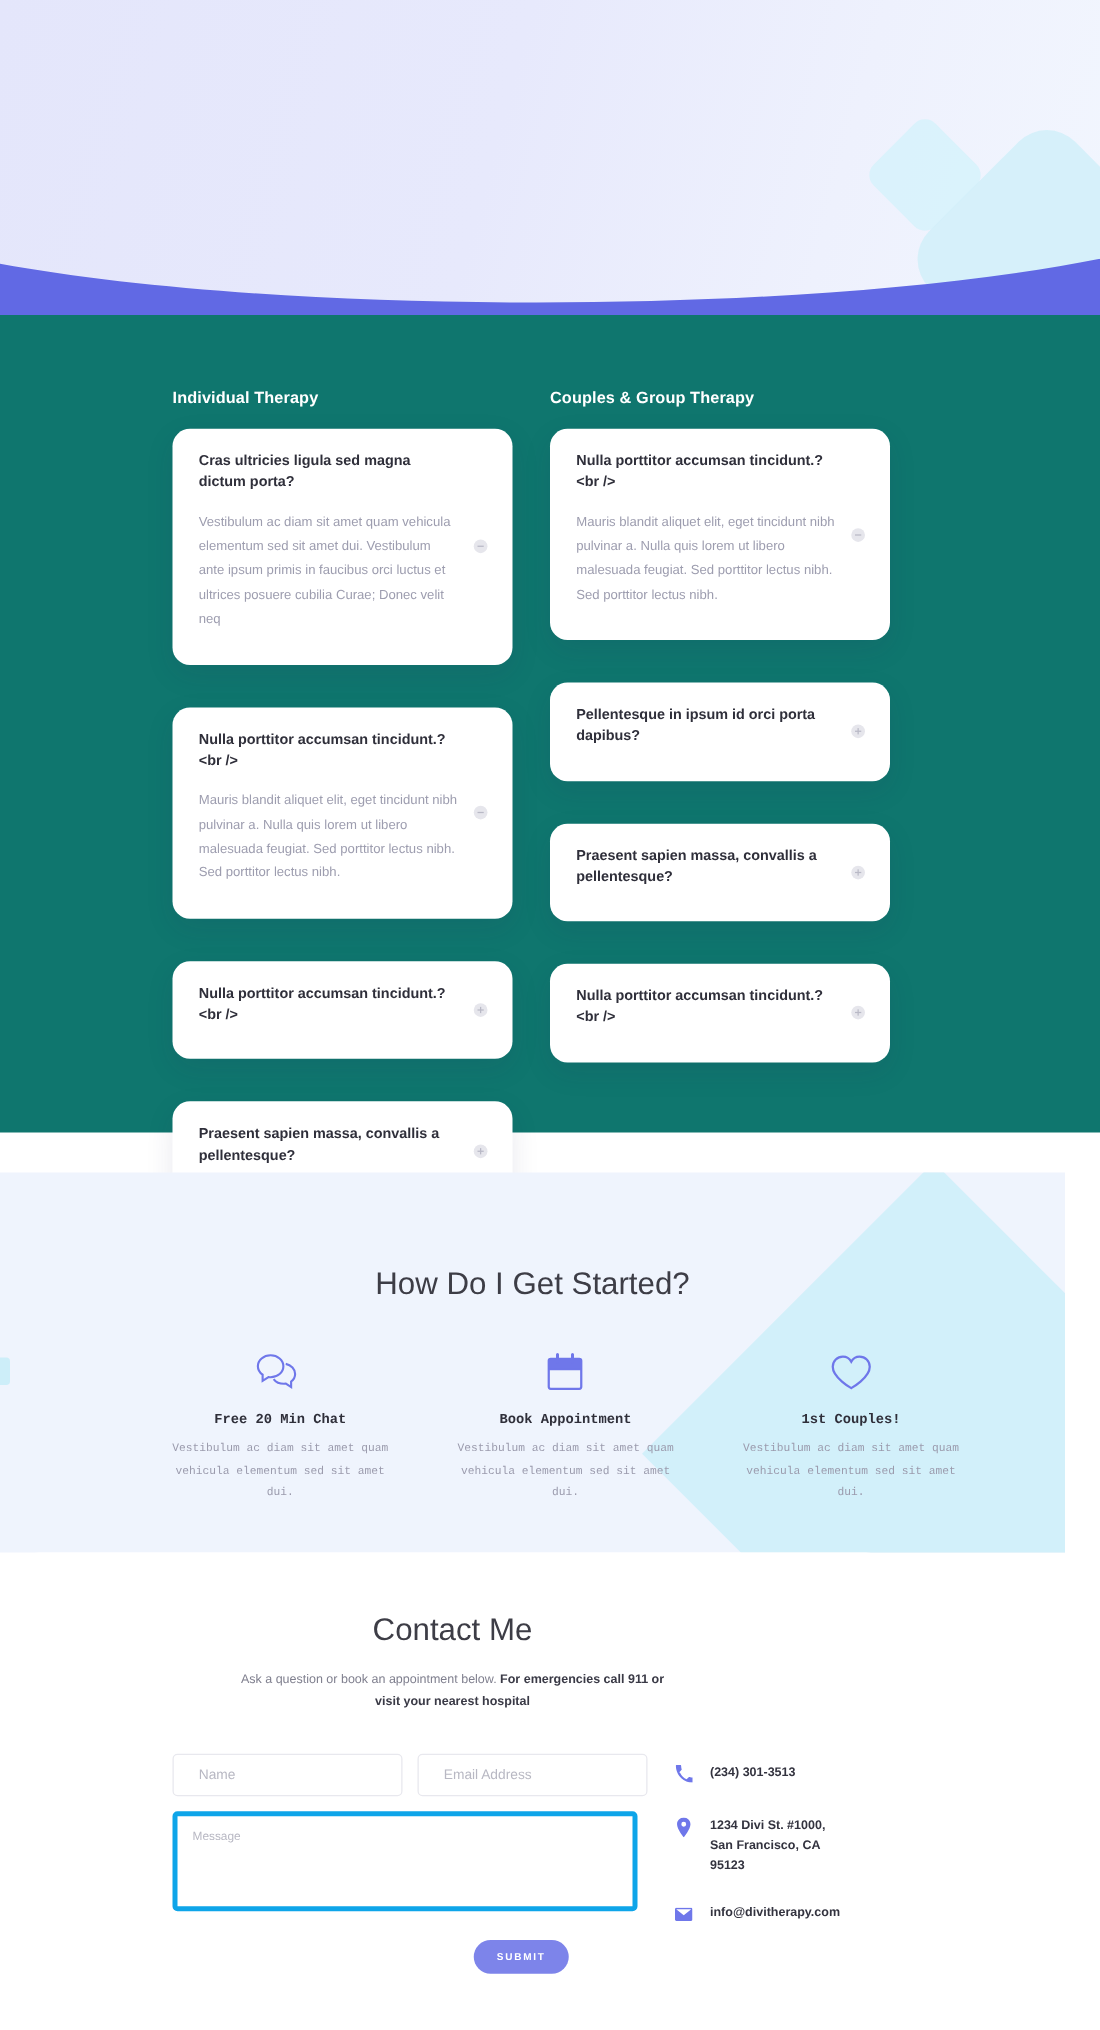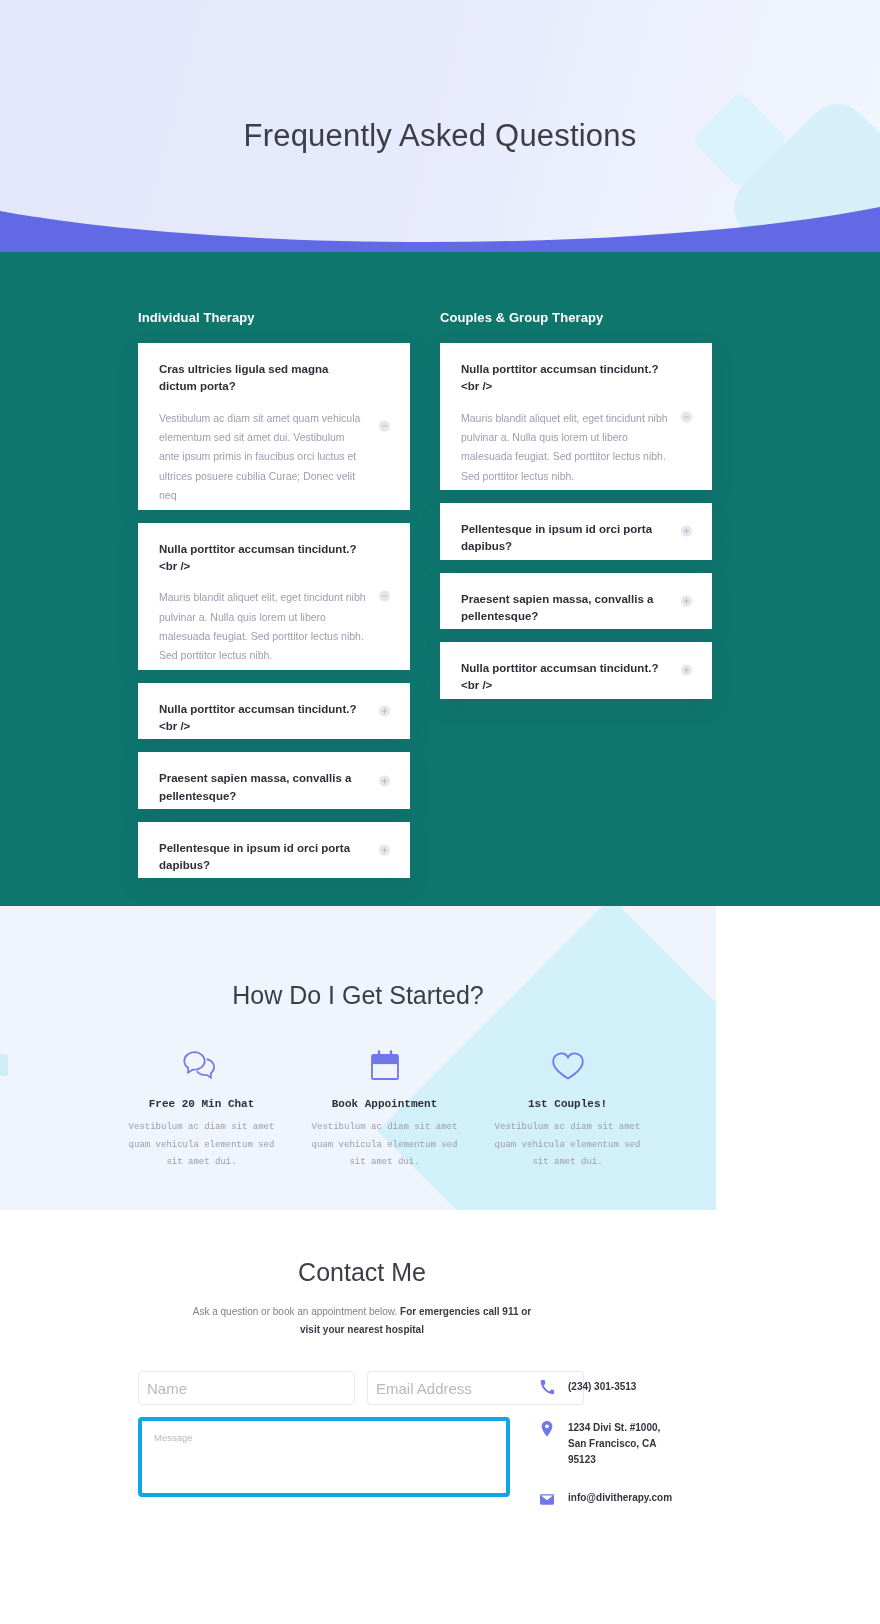--- a/index.html
+++ b/index.html
@@ -76,23 +76,23 @@
   .faq-col-title {
     font-size: 13px;
     font-weight: 700;
     color: #ffffff;
     margin-bottom: 18px;
     letter-spacing: .1px;
   }
   .faq-card {
     position: relative;
     background: #ffffff;
-    border-radius: 0;
-    padding: 18px 44px 4px 21px;
-    margin-bottom: 13px;
+    border-radius: 14px;
+    padding: 18px 44px 26px 21px;
+    margin-bottom: 34px;
     box-shadow: 0 8px 22px rgba(40,40,90,.10);
   }
   .faq-q {
     font-size: 11.5px;
     font-weight: 700;
     color: #2f2f3a;
     line-height: 1.5;
   }
   .faq-a {
     margin-top: 13px;
@@ -132,24 +132,25 @@
     padding: 11px 22px;
     border: none;
     border-radius: 17px;
     cursor: pointer;
     font-family: "Liberation Sans", sans-serif;
   }
 
   
   .started {
     position: relative;
-    width: 716px;
+    width: 852px;
     height: 304px;
     background: #eff4fd;
     overflow: hidden;
+    margin-top: 32px;
   }
   .started-deco {
     position: absolute;
     right: -60px; top: 60px;
     width: 330px; height: 330px;
     background: #cdeef9;
     transform: rotate(45deg);
     opacity: .85;
   }
   .started-chip {
@@ -218,22 +219,22 @@
     padding: 33px 138px 0 138px;
     gap: 30px;
   }
   .form-col { width: 372px; }
   .form-row { display: flex; gap: 12px; }
   .field {
     flex: 1;
     height: 34px;
     border: 1px solid #e8e8ee;
     border-radius: 4px;
-    padding: 0 8px;
-    font-size: 15px;
+    padding: 0 20px;
+    font-size: 11px;
     color: #5b5b68;
     background: #fff;
     font-family: "Liberation Sans", sans-serif;
   }
   .field::placeholder { color: #b8b8c3; }
   .textarea {
     width: 100%;
     height: 80px;
     margin-top: 12px;
     border: 4px solid #0ea5e9;
@@ -270,21 +271,20 @@
 </style>
 </head>
 <body>
 
 <div class="page">
 
   <section class="hero">
     <div class="hero-deco-a"></div>
     <div class="hero-deco-b"></div>
     <div class="hero-inner">
-      <h1 class="hero-title">Frequently Asked Questions</h1>
     </div>
     <svg class="hero-curve" viewBox="0 0 880 46" preserveAspectRatio="none">
       <path d="M0,4 C230,46 650,46 880,0 L880,46 L0,46 Z" fill="#6169e4"></path>
     </svg>
   </section>
 
   <section class="faq">
     <div class="faq-cols">
 
       <div class="faq-col">
@@ -398,20 +398,23 @@
     <h2 class="contact-title">Contact Me</h2>
     <p class="contact-sub"><span>Ask a question or book an appointment below. </span><b>For emergencies call 911 or visit your nearest hospital</b></p>
 
     <div class="contact-body">
       <div class="form-col">
         <div class="form-row">
           <input class="field" type="text" placeholder="Name" style="">
           <input class="field" type="text" placeholder="Email Address" style="">
         </div>
         <textarea class="textarea" placeholder="Message" style=""></textarea>
+        <div class="submit-wrap">
+          <button class="submit-btn">SUBMIT</button>
+        </div>
       </div>
 
       <div class="info-col">
         <div class="info-row">
           <span class="info-ico">
             <svg width="14" height="14" viewBox="0 0 24 24" fill="#6f77ea">
               <path d="M6.6 10.8c1.9 3.8 5 6.9 8.8 8.8l2.9-2.9c.4-.4.9-.5 1.3-.3 1.4.5 3 .7 4.6.7.7 0 1.3.6 1.3 1.3V23c0 .7-.6 1.3-1.3 1.3C11.1 24.3.7 13.9.7 1.1.7.4 1.3-.2 2-.2h4.6c.7 0 1.3.6 1.3 1.3 0 1.6.3 3.2.7 4.6.1.5 0 1-.3 1.3l-2.9 2.8z" transform="translate(0.5,0)"></path>
             </svg>
           </span>
           <span class="info-text">(234) 301-3513</span>

